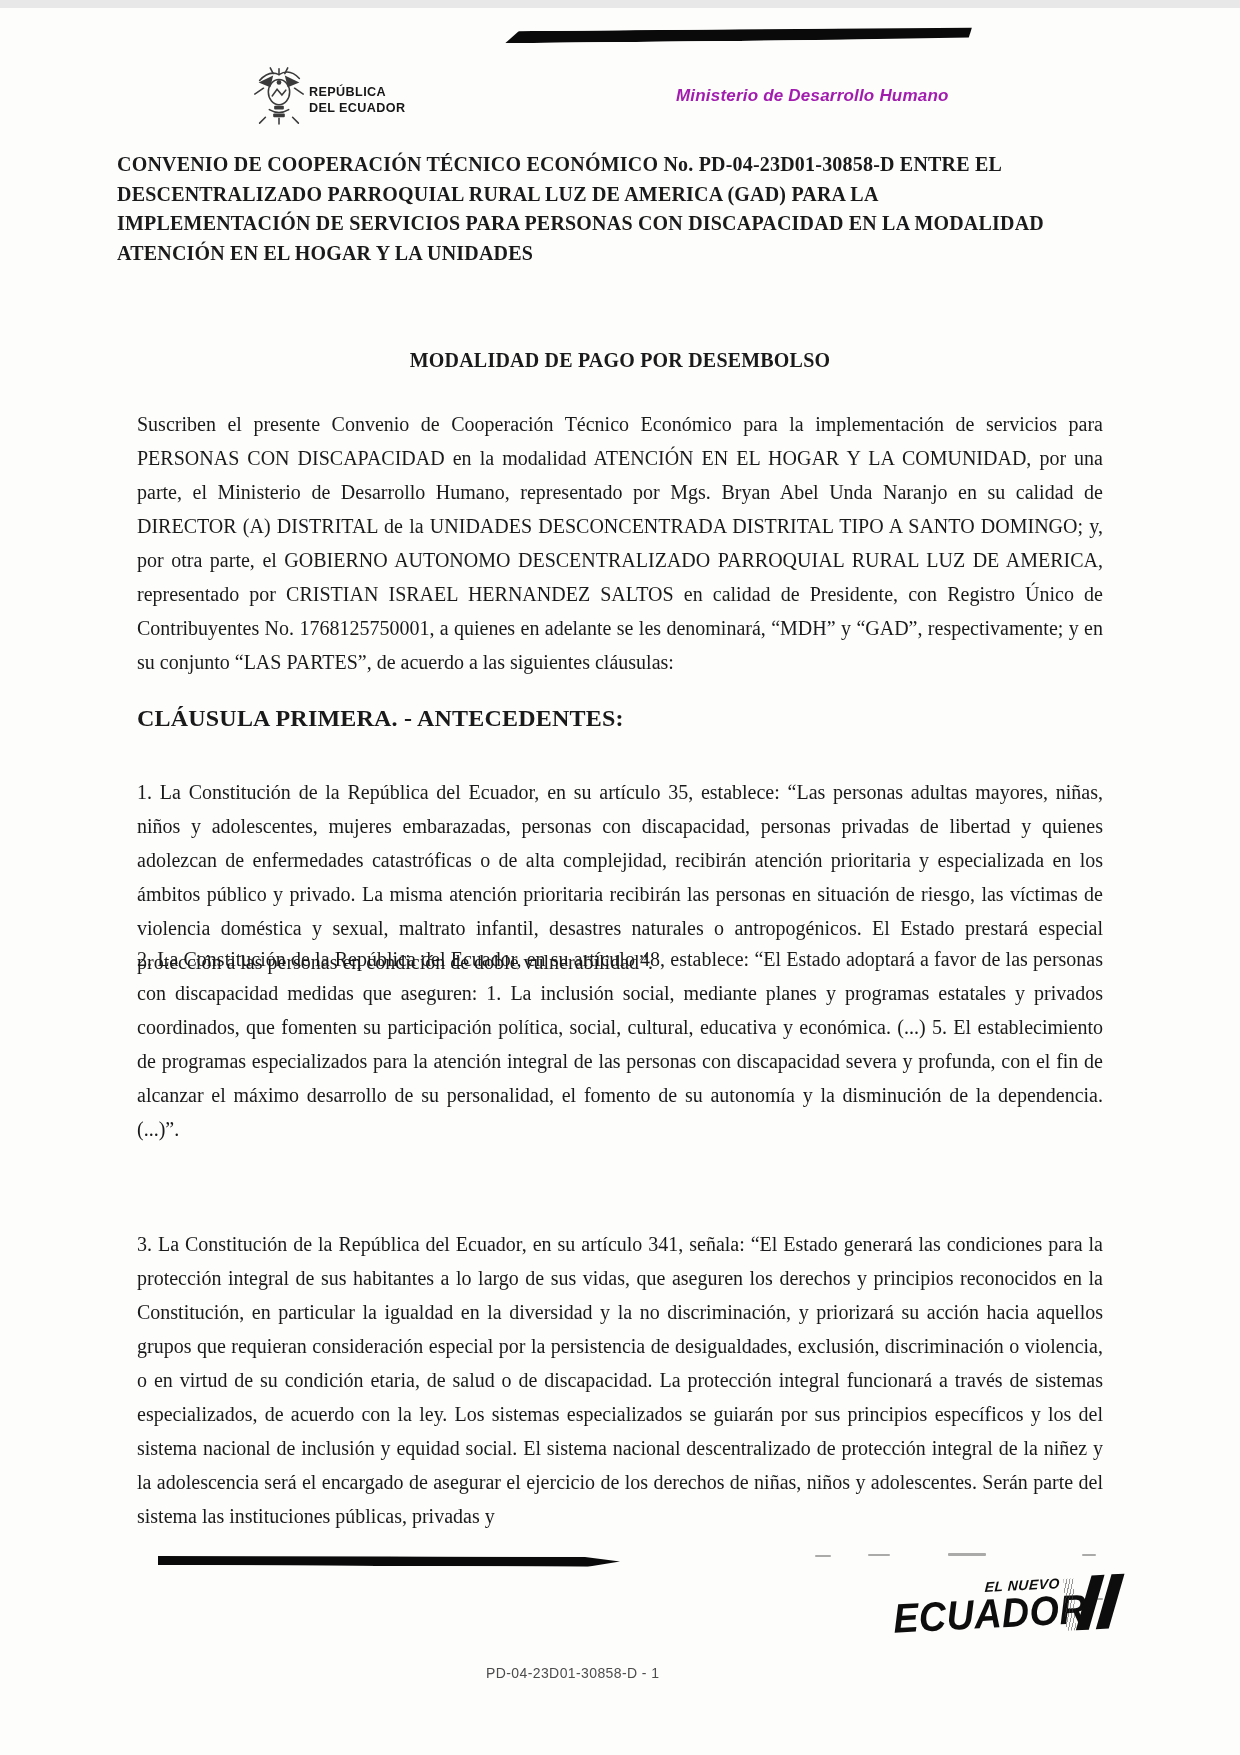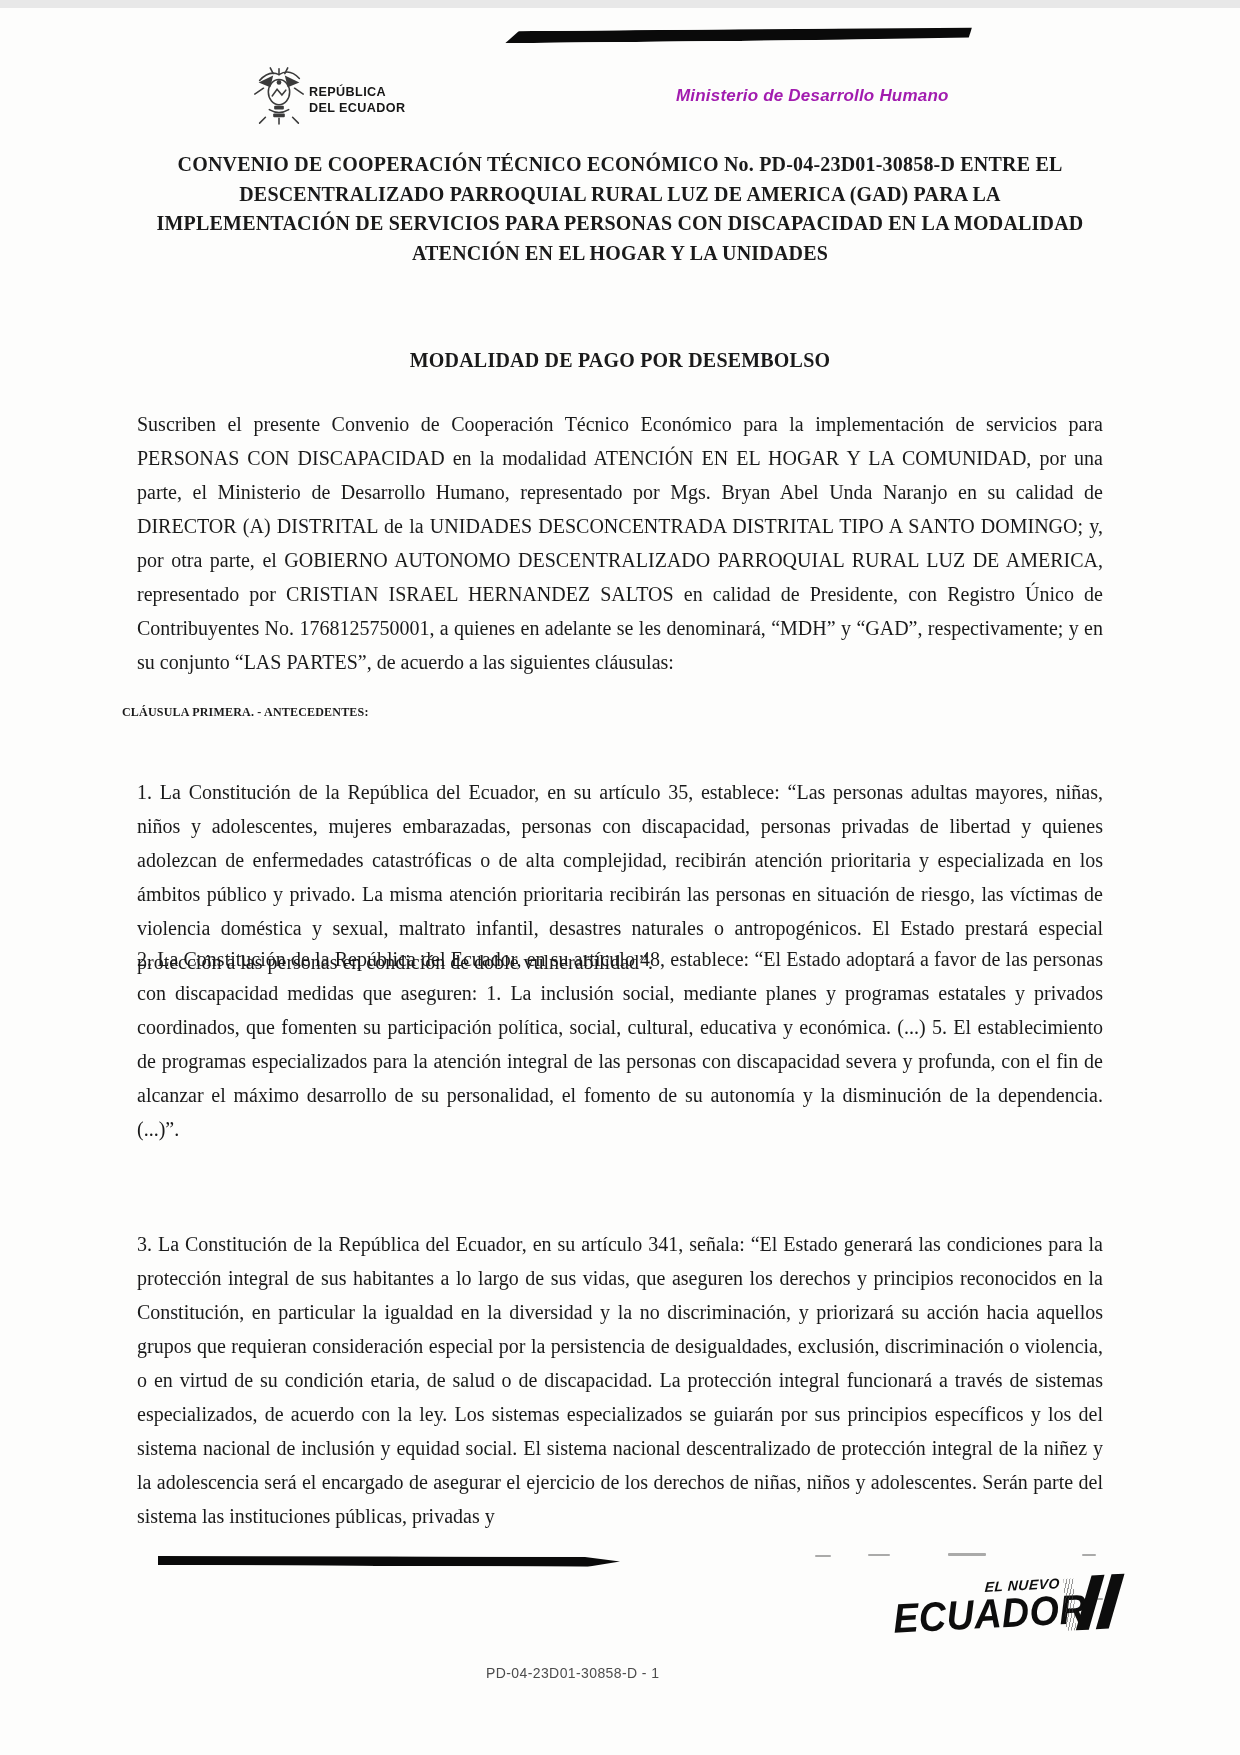--- a/index.html
+++ b/index.html
@@ -42,40 +42,40 @@
     letter-spacing:.4px;color:#161616;transform:scaleX(.97);transform-origin:left top;
   }
   .ministry{
     position:absolute;left:676px;top:78px;
     font-family:"Liberation Sans",sans-serif;
     font-style:italic;font-weight:700;font-size:17px;color:#a21caf;
     letter-spacing:.2px;
   }
 
   
-  .title-block{position:absolute;left:117px;top:142px;width:1006px;text-align:center;}
+  .title-block{position:absolute;left:117px;top:142px;width:1006px;}
   .title-line{
     font-weight:700;font-size:20px;line-height:29.5px;
     white-space:nowrap;letter-spacing:.2px;
   }
   .subtitle{
     position:absolute;left:117px;top:341px;width:1006px;text-align:center;
     font-weight:700;font-size:20px;letter-spacing:.2px;
   }
 
   
   .bodytext{
     position:absolute;left:137px;width:966px;
     font-size:20px;line-height:34px;text-align:justify;
     margin:0;
   }
   .intro{top:399px;}
   .clause-heading{
-    position:absolute;left:122px;top:697px;width:966px;
-    font-weight:700;font-size:12px;letter-spacing:.2px;margin:0;
+    position:absolute;left:137px;top:697px;width:966px;
+    font-weight:700;font-size:24px;letter-spacing:.2px;margin:0;
   }
   .p1{top:767px;}
   .p2{top:934px;}
   .p3{top:1219px;}
 
   
   .brand{position:absolute;left:893px;top:1572px;width:224px;height:62px;transform:rotate(-3deg);}
   .brand-top{
     position:absolute;right:56px;top:-2px;
     font-family:"Liberation Sans",sans-serif;

